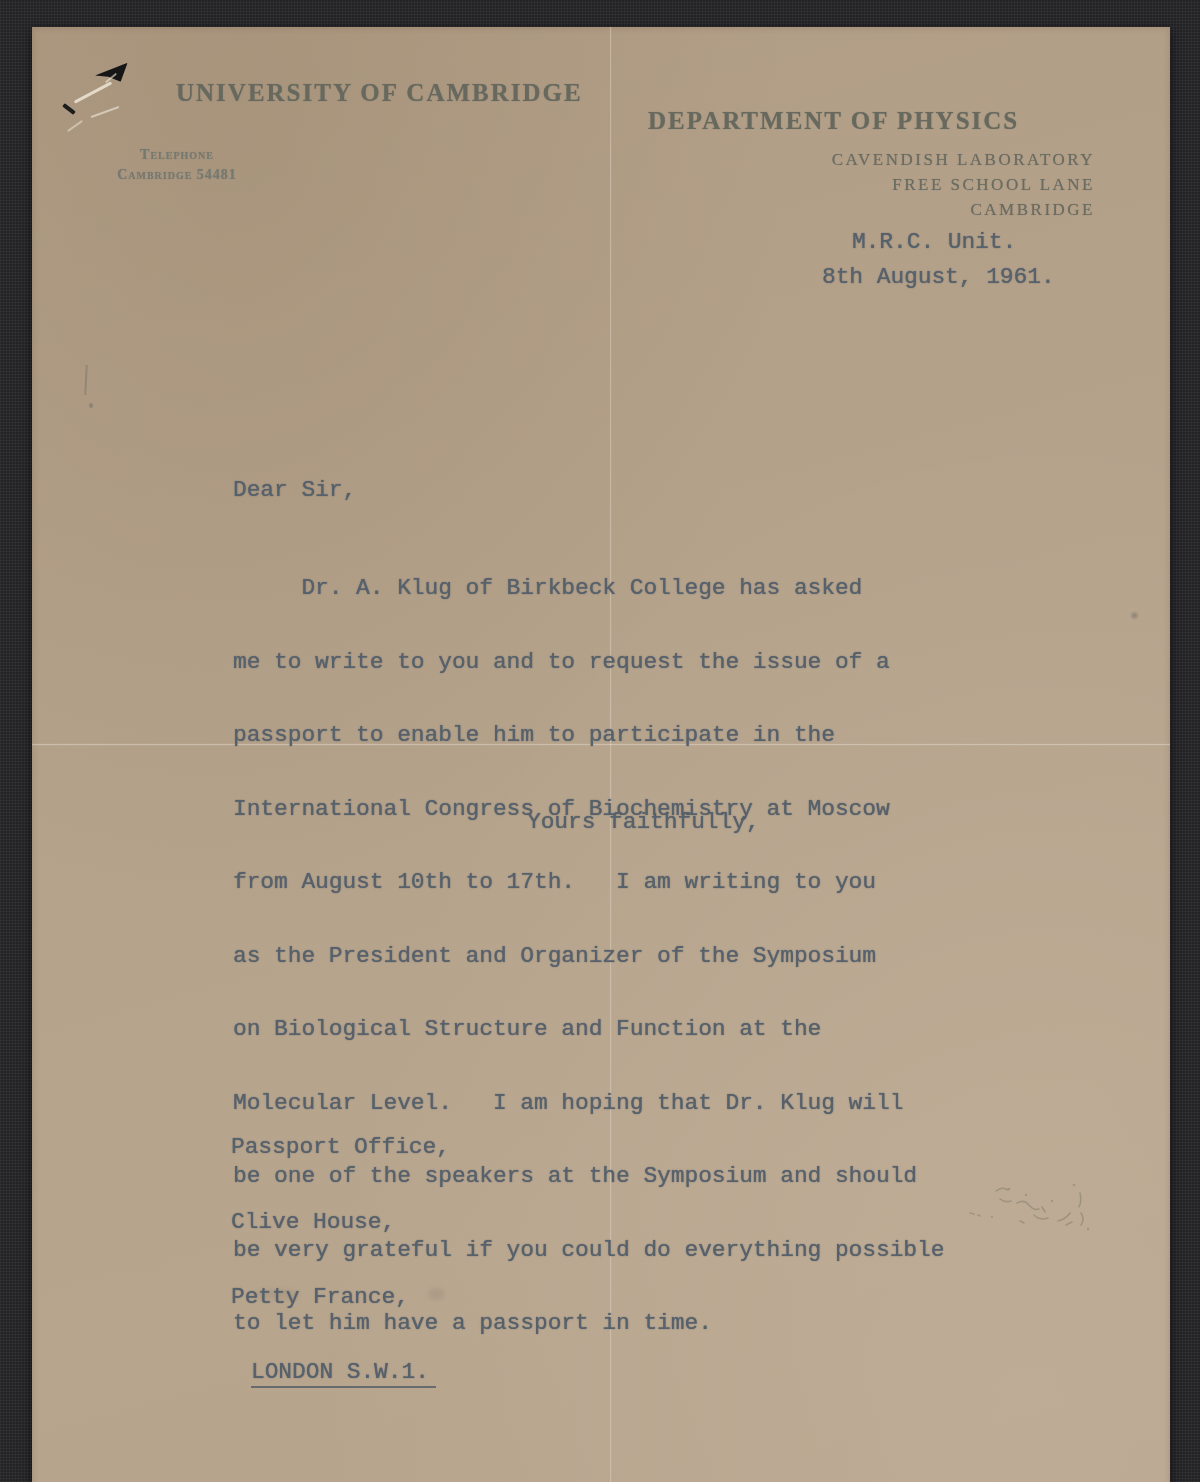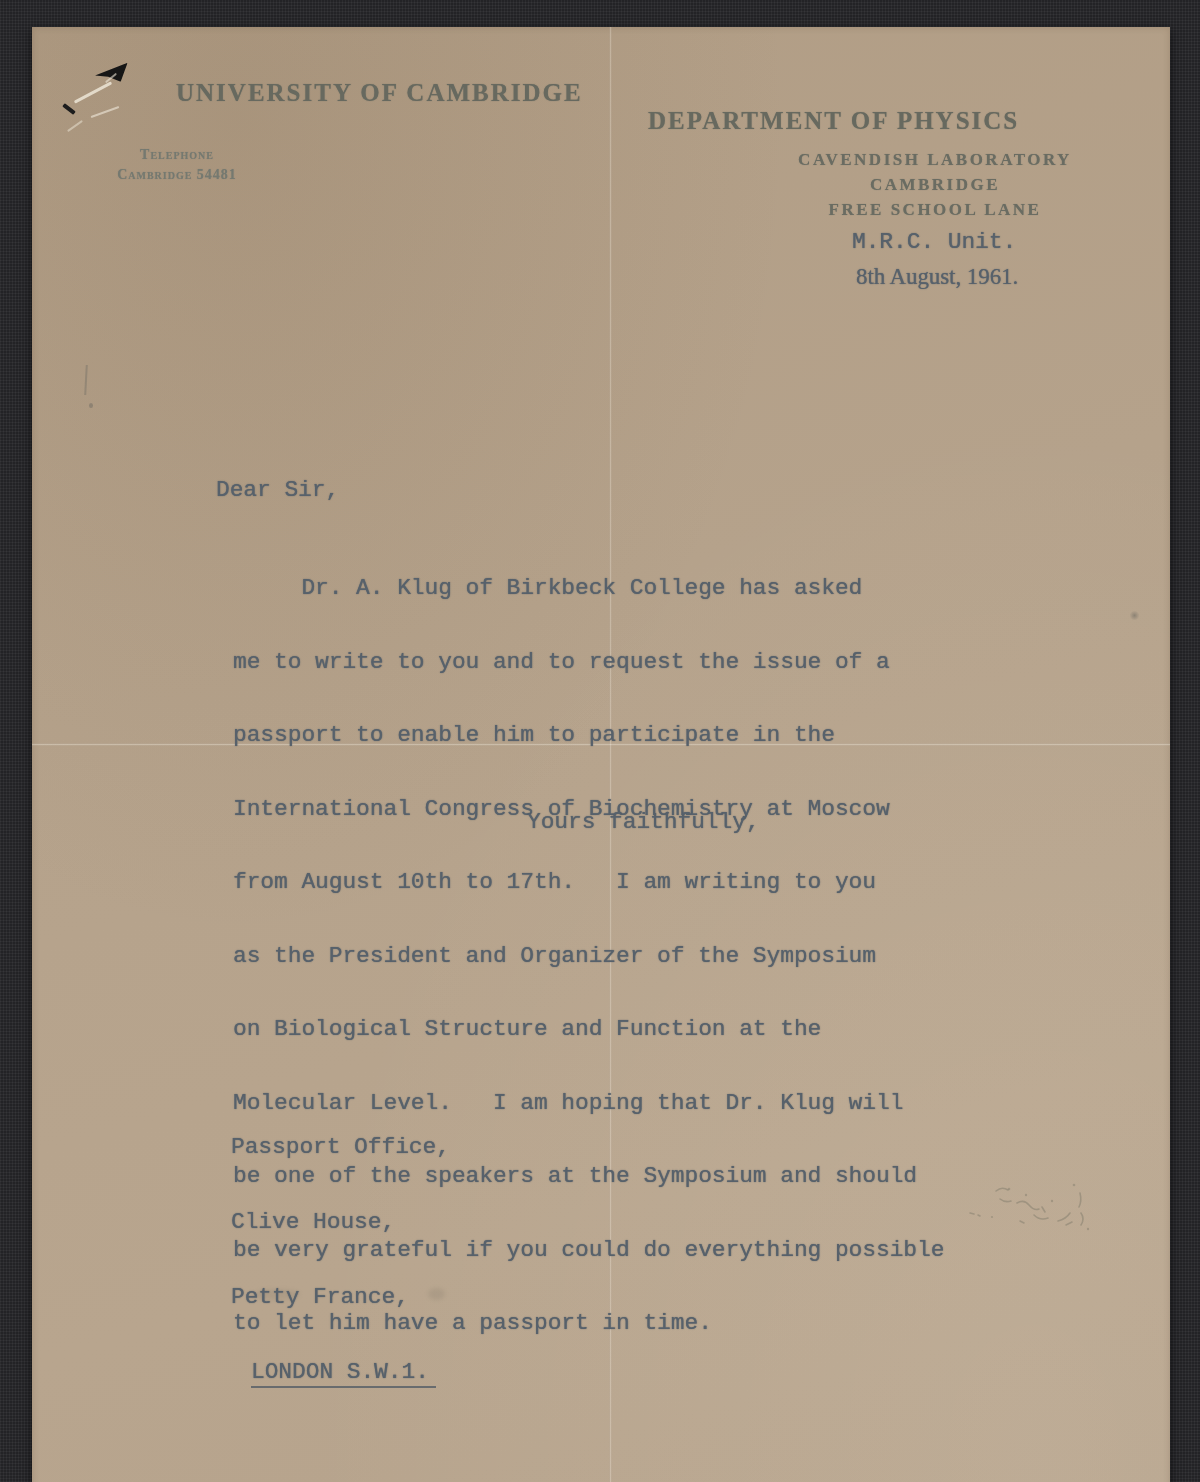--- a/index.html
+++ b/index.html
@@ -34,22 +34,22 @@
   }
   .tel-block {
     left: 20px; top: 118px; width: 250px; text-align: center;
     font-family: "Liberation Serif", serif; font-weight: 700;
     font-variant: small-caps; color: #757970; line-height: 20px;
     text-shadow: 0 0 1px rgba(117,121,112,0.7);
   }
   .tel-label { font-size: 14px; letter-spacing: 1px; }
   .tel-number { font-size: 14px; letter-spacing: 1px; }
   .cav-block {
-    left: 743px; top: 120px; width: 320px; text-align: center;
-    font-family: "Liberation Serif", serif; font-weight: 700;
+    left: 743px; top: 120px; width: 320px; text-align: right;
+    font-family: "Liberation Serif", serif; font-weight: 400;
     font-size: 17px; letter-spacing: 2.5px; line-height: 25px; color: #6a6c62;
     text-shadow: 0 0 1px rgba(106,108,98,0.7);
     white-space: nowrap;
   }
 
   
   .tw {
     font-family: "Liberation Mono", monospace;
     font-size: 22.8px; line-height: 24.5px;
     color: #57616b;
@@ -149,28 +149,28 @@
     <div class="abs lh-top" style="left:144px; top:52px;">UNIVERSITY OF CAMBRIDGE</div>
     <div class="abs lh-top" style="left:616px; top:52px;margin-top:28px;">DEPARTMENT OF PHYSICS</div>
 
     <div class="abs tel-block">
       <div class="tel-label">Telephone</div>
       <div class="tel-number">Cambridge 54481</div>
     </div>
 
     <div class="abs cav-block">
       <div>CAVENDISH LABORATORY</div>
+      <div>FREE SCHOOL LANE</div>
       <div>CAMBRIDGE</div>
-      <div>FREE SCHOOL LANE</div>
     </div>
 
     <div class="abs tw" style="left:820px; top:203px;">M.R.C. Unit.</div>
-    <div class="abs tw" style="left:824px; top:238px;font-family:Liberation Serif, serif;">8th August, 1961.</div>
+    <div class="abs tw" style="left:790px; top:238px;">8th August, 1961.</div>
 
-    <div class="abs tw" style="left:184px; top:451px;">Dear Sir,</div>
+    <div class="abs tw" style="left:201px; top:451px;">Dear Sir,</div>
 
     <div class="abs tw" style="left:201px; top:500px;">
       <div>     Dr. A. Klug of Birkbeck College has asked</div>
       <div>me to write to you and to request the issue of a</div>
       <div>passport to enable him to participate in the</div>
       <div>International Congress of Biochemistry at Moscow</div>
       <div>from August 10th to 17th.   I am writing to you</div>
       <div>as the President and Organizer of the Symposium</div>
       <div>on Biological Structure and Function at the</div>
       <div>Molecular Level.   I am hoping that Dr. Klug will</div>

